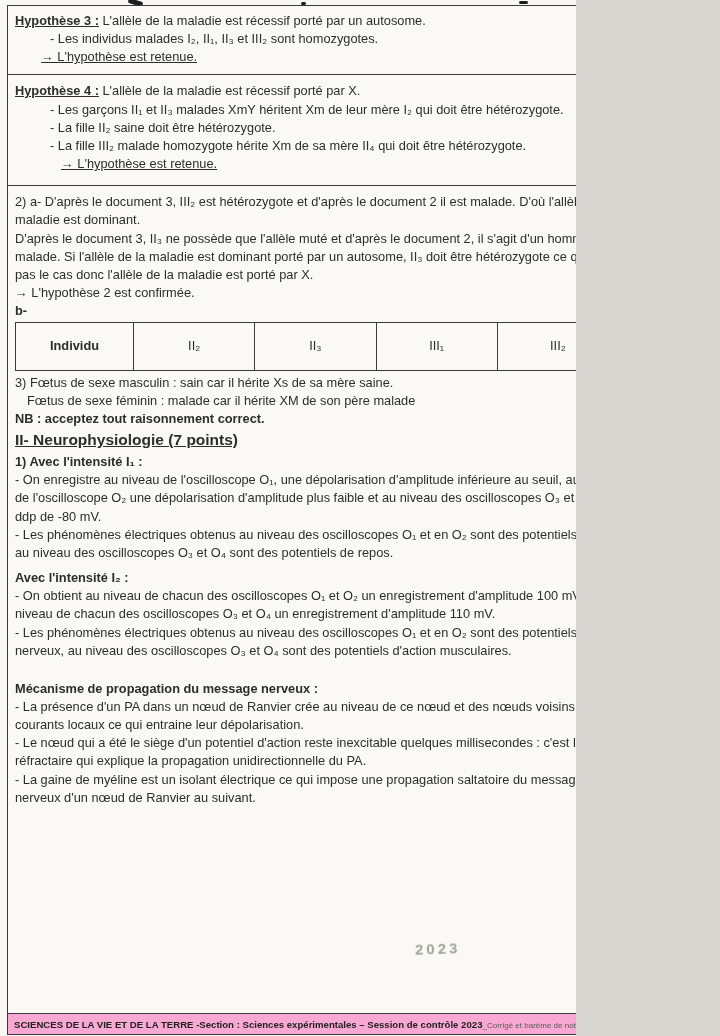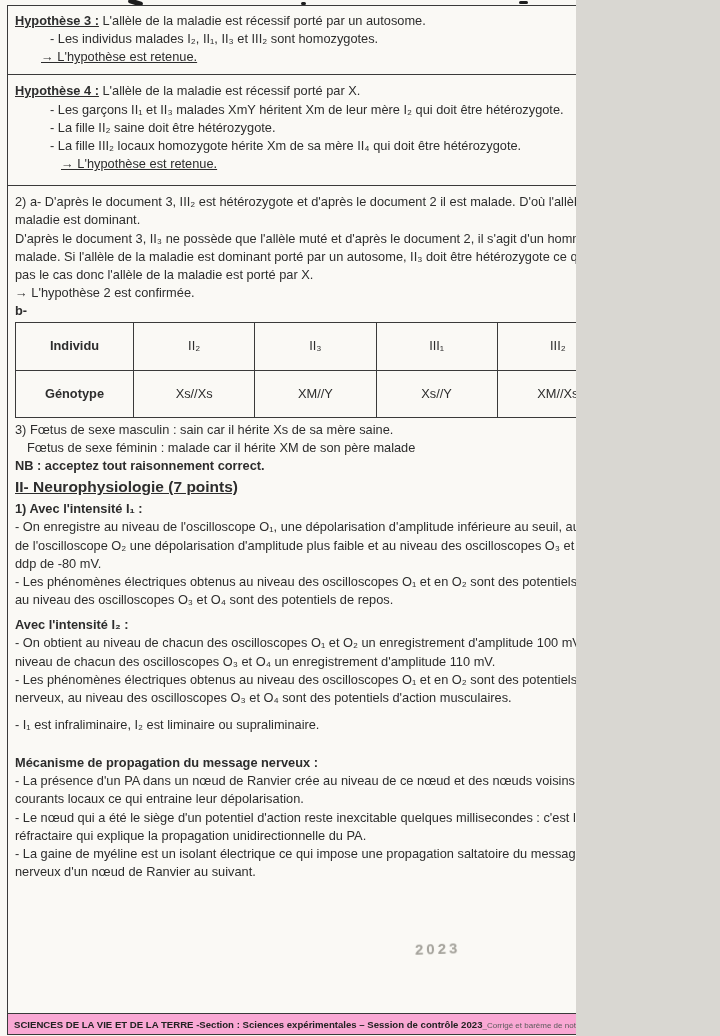--- a/index.html
+++ b/index.html
@@ -99,21 +99,21 @@
         <p class="bullet">-   Les individus malades I₂, II₁, II₃ et III₂ sont homozygotes.</p>
         <p class="concl-1">→ L'hypothèse est retenue.</p>
       </section>
 
       <div class="hrule"></div>
 
       <section class="mb12">
         <p><span class="bold ul">Hypothèse 4 :</span><span> L'allèle de la maladie est récessif porté par X.</span></p>
         <p class="bullet">-   Les garçons II₁ et II₃ malades XmY héritent Xm de leur mère I₂ qui doit être hétérozygote.</p>
         <p class="bullet">-   La fille II₂ saine doit être hétérozygote.</p>
-        <p class="bullet">-   La fille III₂ locaux homozygote hérite Xm de sa mère II₄ qui doit être hétérozygote.</p>
+        <p class="bullet">-   La fille III₂ malade homozygote hérite Xm de sa mère II₄ qui doit être hétérozygote.</p>
         <p class="concl-2">→ L'hypothèse est retenue.</p>
       </section>
 
       <div class="hrule"></div>
 
       <section>
         <p>2) a- D'après le document 3, III₂ est hétérozygote et d'après le document 2 il est malade. D'où l'allèle de la maladie est dominant.</p>
         <p>D'après le document 3, II₃ ne possède que l'allèle muté et d'après le document 2, il s'agit d'un homme malade. Si l'allèle de la maladie est dominant porté par un autosome, II₃ doit être hétérozygote ce qui n'est pas le cas donc l'allèle de la maladie est porté par X.</p>
         <p>→ L'hypothèse 2 est confirmée.</p>
         <p class="bold">b-</p>
@@ -128,46 +128,38 @@
             <col>
         </colgroup>
         <tbody>
             <tr>
           <td class="bold">Individu</td>
           <td>II₂</td>
           <td>II₃</td>
           <td>III₁</td>
           <td>III₂</td>
         </tr>
-        <tr>
-          <td class="bold">Génotype</td>
-          <td>Xs//Xs</td>
-          <td>XM//Y</td>
-          <td>Xs//Y</td>
-          <td>XM//Xs</td>
-        </tr>
       </tbody>
         </table>
 
       <section>
         <p>3) Fœtus de sexe masculin : sain car il hérite Xs de sa mère saine.</p>
         <p class="indent-sm">Fœtus de sexe féminin : malade car il hérite XM de son père malade</p>
         <p class="bold">NB : acceptez tout raisonnement correct.</p>
       </section>
 
       <h2 class="h2">II- Neurophysiologie (7 points)</h2>
 
       <section>
         <p class="bold">1) Avec l'intensité I₁ :</p>
         <p class="np">- On enregistre au niveau de l'oscilloscope O₁, une dépolarisation d'amplitude inférieure au seuil, au niveau de l'oscilloscope O₂ une dépolarisation d'amplitude plus faible et au niveau des oscilloscopes O₃ et O₄ une ddp de -80 mV.</p>
         <p class="np">- Les phénomènes électriques obtenus au niveau des oscilloscopes O₁ et en O₂ sont des potentiels locaux, au niveau des oscilloscopes O₃ et O₄ sont des potentiels de repos.</p>
         <p class="bold gap-top-s">Avec l'intensité I₂ :</p>
         <p class="np">- On obtient au niveau de chacun des oscilloscopes O₁ et O₂ un enregistrement d'amplitude 100 mV et au niveau de chacun des oscilloscopes O₃ et O₄ un enregistrement d'amplitude 110 mV.</p>
         <p class="np">- Les phénomènes électriques obtenus au niveau des oscilloscopes O₁ et en O₂ sont des potentiels d'action nerveux, au niveau des oscilloscopes O₃ et O₄ sont des potentiels d'action musculaires.</p>
-        <p class="np gap-top-m">- I₁ est infraliminaire, I₂ est liminaire ou supraliminaire.</p>
       </section>
 
       <section>
         <p class="bold gap-top-l">Mécanisme de propagation du message nerveux :</p>
         <p class="np">- La présence d'un PA dans un nœud de Ranvier crée au niveau de ce nœud et des nœuds voisins des courants locaux ce qui entraine leur dépolarisation.</p>
         <p class="np">- Le nœud qui a été le siège d'un potentiel d'action reste inexcitable quelques millisecondes : c'est la période réfractaire qui explique la propagation unidirectionnelle du PA.</p>
         <p class="np">- La gaine de myéline est un isolant électrique ce qui impose une propagation saltatoire du message nerveux d'un nœud de Ranvier au suivant.</p>
       </section>
 
     </div>

